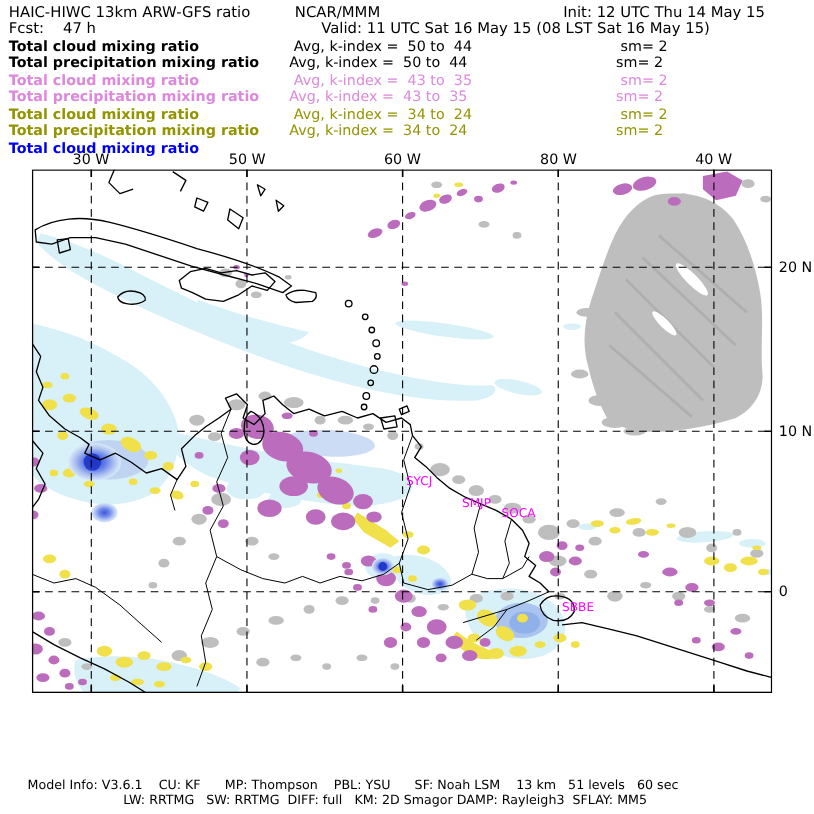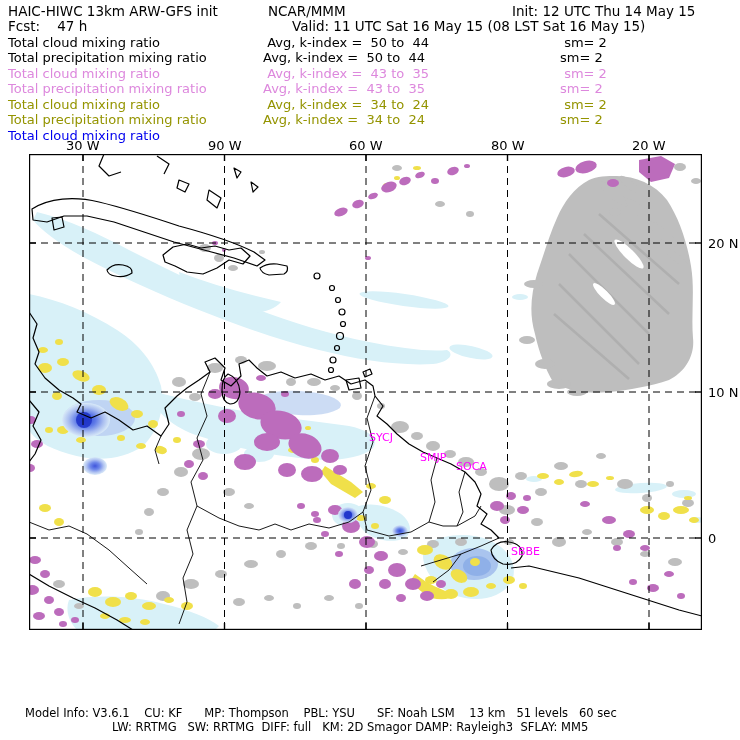--- a/index.html
+++ b/index.html
@@ -4,32 +4,32 @@
 <style>
   html,body{margin:0;padding:0;}
   body{
     width:740px;height:740px;position:relative;background:#ffffff;
     font-family:"DejaVu Sans","Liberation Sans",sans-serif;
     font-size:13px;color:#000;overflow:hidden;
   }
   .abs{position:absolute;white-space:pre;line-height:15px;}
   .h{font-size:13.5px;}
   .legend-row{position:absolute;left:0;top:0;width:740px;height:15px;}
-  .legend-row .c1{position:absolute;left:8px;white-space:pre;}
+  .legend-row .c1{position:absolute;left:8px;white-space:pre;font-weight:bold;}
   .legend-row .c2{position:absolute;left:263px;white-space:pre;}
   .legend-row .c3{position:absolute;left:560px;white-space:pre;}
   .ticklab{position:absolute;font-size:13px;white-space:pre;}
   .footer{position:absolute;font-size:11.5px;white-space:pre;color:#000;}
   #map-frame{position:absolute;left:29px;top:154px;width:664px;height:476px;}
   svg text.station{font-size:11px;fill:currentColor;font-family:"DejaVu Sans",sans-serif;}
 </style>
 </head>
 <body>
 
-<div class="abs h" style="left:8px;top:4px;">HAIC-HIWC 13km ARW-GFS init</div>
+<div class="abs h" style="left:8px;top:4px;">HAIC-HIWC 13km ARW-GFS ratio</div>
 <div class="abs h" style="left:268px;top:4px;">NCAR/MMM</div>
 <div class="abs h" style="left:512px;top:4px;">Init: 12 UTC Thu 14 May 15</div>
 <div class="abs h" style="left:8px;top:19px;">Fcst:    47 h</div>
 <div class="abs h" style="left:292px;top:19px;">Valid: 11 UTC Sat 16 May 15 (08 LST Sat 16 May 15)</div>
 
 <div class="legend-row" style="top: 35px; color: rgb(0, 0, 0);">
   <span class="c1">Total cloud mixing ratio</span>
     <span class="c2"> Avg, k-index =  50 to  44</span>
     <span class="c3"> sm= 2</span>
 </div>
@@ -57,24 +57,24 @@
   <span class="c1">Total precipitation mixing ratio</span>
     <span class="c2">Avg, k-index =  34 to  24</span>
     <span class="c3">sm= 2</span>
 </div>
 <div class="legend-row" style="top: 128px; color: rgb(0, 0, 238);">
   <span class="c1">Total cloud mixing ratio</span>
     <span class="c3"></span>
 </div>
 
 <div class="ticklab" style="left:66px;top:138px;">30 W</div>
-<div class="ticklab" style="left:208px;top:138px;">90 W</div>
+<div class="ticklab" style="left:208px;top:138px;">50 W</div>
 <div class="ticklab" style="left:349px;top:138px;">60 W</div>
 <div class="ticklab" style="left:491px;top:138px;">80 W</div>
-<div class="ticklab" style="left:632px;top:138px;">20 W</div>
+<div class="ticklab" style="left:632px;top:138px;">40 W</div>
 <div class="ticklab" style="left:708px;top:236px;">20 N</div>
 <div class="ticklab" style="left:708px;top:385px;">10 N</div>
 <div class="ticklab" style="left:708px;top:531px;">0</div>
 
 <div id="map-frame">
 <svg width="673" height="476" viewBox="0 0 673 476">
   <defs>
     <radialGradient id="gBlue">
       <stop offset="0%" stop-color="#2B43D8"></stop>
       <stop offset="40%" stop-color="#5F7BE8"></stop>

